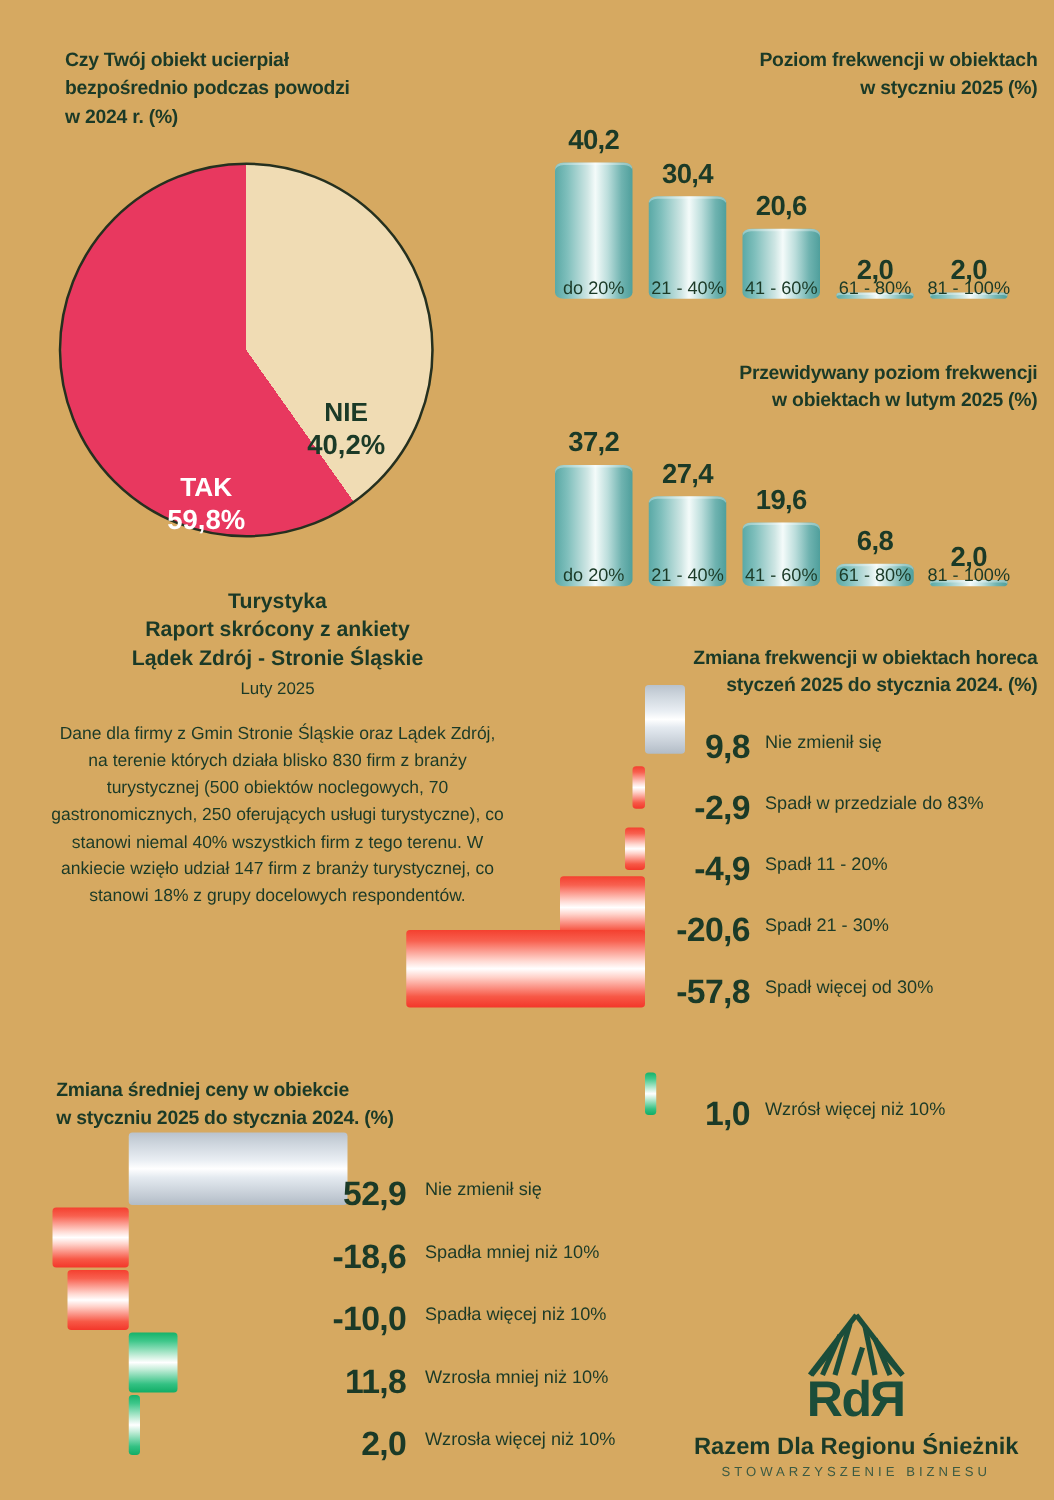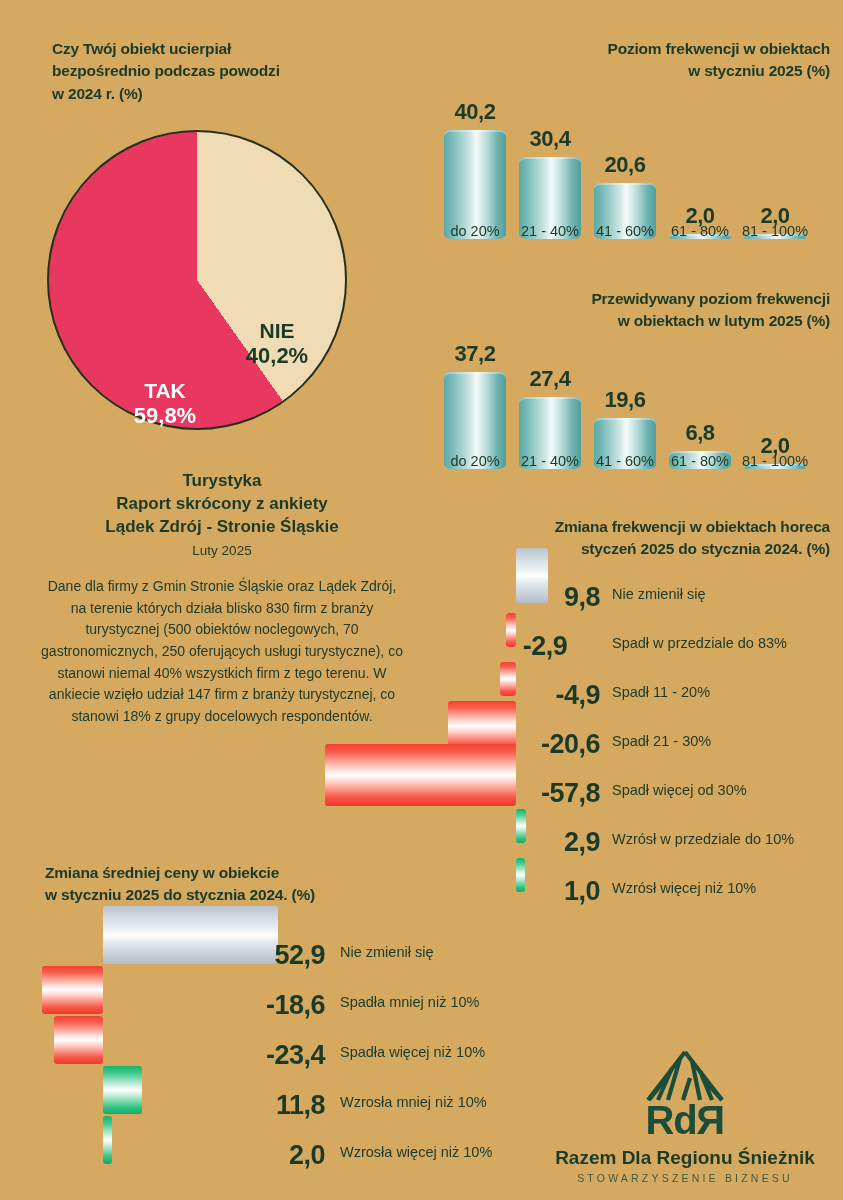--- a/index.html
+++ b/index.html
@@ -197,42 +197,37 @@
     <div>styczeń 2025 do stycznia 2024. (%)</div>
   </div>
   <div class="hchart" id="hchart-1" style="left:0px;top:560px;width:843px;height:360px;">
       <div class="hrow" style="top: 0px; height: 49px;">
         <div class="hbar neutral" style="height: 55px; top: -12px; left: 516px; width: 32.34px;"></div>
         <div class="hval" style="left: 490px; width: 110px; top: 22px;">9,8</div>
         <div class="hlab" style="left: 612px; top: 26px;">Nie zmienił się</div>
       </div>
       <div class="hrow" style="top: 49px; height: 49px;">
         <div class="hbar neg" style="height: 34px; top: 4px; left: 506.43px; width: 9.57px;"></div>
-        <div class="hval" style="left: 490px; width: 110px; top: 22px; text-align: center;">-2,9</div>
+        <div class="hval" style="left: 490px; width: 110px; top: 22px;">-2,9</div>
         <div class="hlab" style="left: 612px; top: 26px;">Spadł w przedziale do 83%</div>
       </div>
       <div class="hrow" style="top: 98px; height: 49px;">
         <div class="hbar neg" style="height: 34px; top: 4px; left: 499.83px; width: 16.17px;"></div>
         <div class="hval" style="left: 490px; width: 110px; top: 22px;">-4,9</div>
         <div class="hlab" style="left: 612px; top: 26px;">Spadł 11 - 20%</div>
       </div>
       <div class="hrow" style="top: 147px; height: 49px;">
         <div class="hbar neg" style="height: 50px; top: -6px; left: 448.02px; width: 67.98px;"></div>
         <div class="hval" style="left: 490px; width: 110px; top: 22px;">-20,6</div>
         <div class="hlab" style="left: 612px; top: 26px;">Spadł 21 - 30%</div>
       </div>
       <div class="hrow" style="top: 196px; height: 49px;">
         <div class="hbar neg" style="height: 62px; top: -12px; left: 325.26px; width: 190.74px;"></div>
         <div class="hval" style="left: 490px; width: 110px; top: 22px;">-57,8</div>
         <div class="hlab" style="left: 612px; top: 26px;">Spadł więcej od 30%</div>
-      </div>
-      <div class="hrow" style="top: 245px; height: 49px;">
-        <div class="hbar pos" style="height: 34px; top: 4px; left: 516px; width: 9.57px;"></div>
-        <div class="hval" style="left: 490px; width: 110px; top: 22px;">2,9</div>
-        <div class="hlab" style="left: 612px; top: 26px;">Wzrósł w przedziale do 10%</div>
       </div>
       <div class="hrow" style="top: 294px; height: 49px;">
         <div class="hbar pos" style="height: 34px; top: 4px; left: 516px; width: 9px;"></div>
         <div class="hval" style="left: 490px; width: 110px; top: 22px;">1,0</div>
         <div class="hlab" style="left: 612px; top: 26px;">Wzrósł więcej niż 10%</div>
       </div>
     </div>
 
   <div class="chart-title" id="h2-title" style="left:45px;top:862px;width:400px;text-align:left;">
     <div>Zmiana średniej ceny w obiekcie</div>
@@ -244,21 +239,21 @@
         <div class="hval" style="left: 215px; width: 110px; top: 22px;">52,9</div>
         <div class="hlab" style="left: 340px; top: 26px;">Nie zmienił się</div>
       </div>
       <div class="hrow" style="top: 50px; height: 50px;">
         <div class="hbar neg" style="height: 48px; top: -2px; left: 41.62px; width: 61.38px;"></div>
         <div class="hval" style="left: 215px; width: 110px; top: 22px;">-18,6</div>
         <div class="hlab" style="left: 340px; top: 26px;">Spadła mniej niż 10%</div>
       </div>
       <div class="hrow" style="top: 100px; height: 50px;">
         <div class="hbar neg" style="height: 48px; top: -2px; left: 54.49px; width: 48.51px;"></div>
-        <div class="hval" style="left: 215px; width: 110px; top: 22px;">-23,4</div>
+        <div class="hval" style="left: 215px; width: 110px; top: 22px;">-10,0</div>
         <div class="hlab" style="left: 340px; top: 26px;">Spadła więcej niż 10%</div>
       </div>
       <div class="hrow" style="top: 150px; height: 50px;">
         <div class="hbar pos" style="height: 48px; top: -2px; left: 103px; width: 38.94px;"></div>
         <div class="hval" style="left: 215px; width: 110px; top: 22px;">11,8</div>
         <div class="hlab" style="left: 340px; top: 26px;">Wzrosła mniej niż 10%</div>
       </div>
       <div class="hrow" style="top: 200px; height: 50px;">
         <div class="hbar pos" style="height: 48px; top: -2px; left: 103px; width: 9px;"></div>
         <div class="hval" style="left: 215px; width: 110px; top: 22px;">2,0</div>

